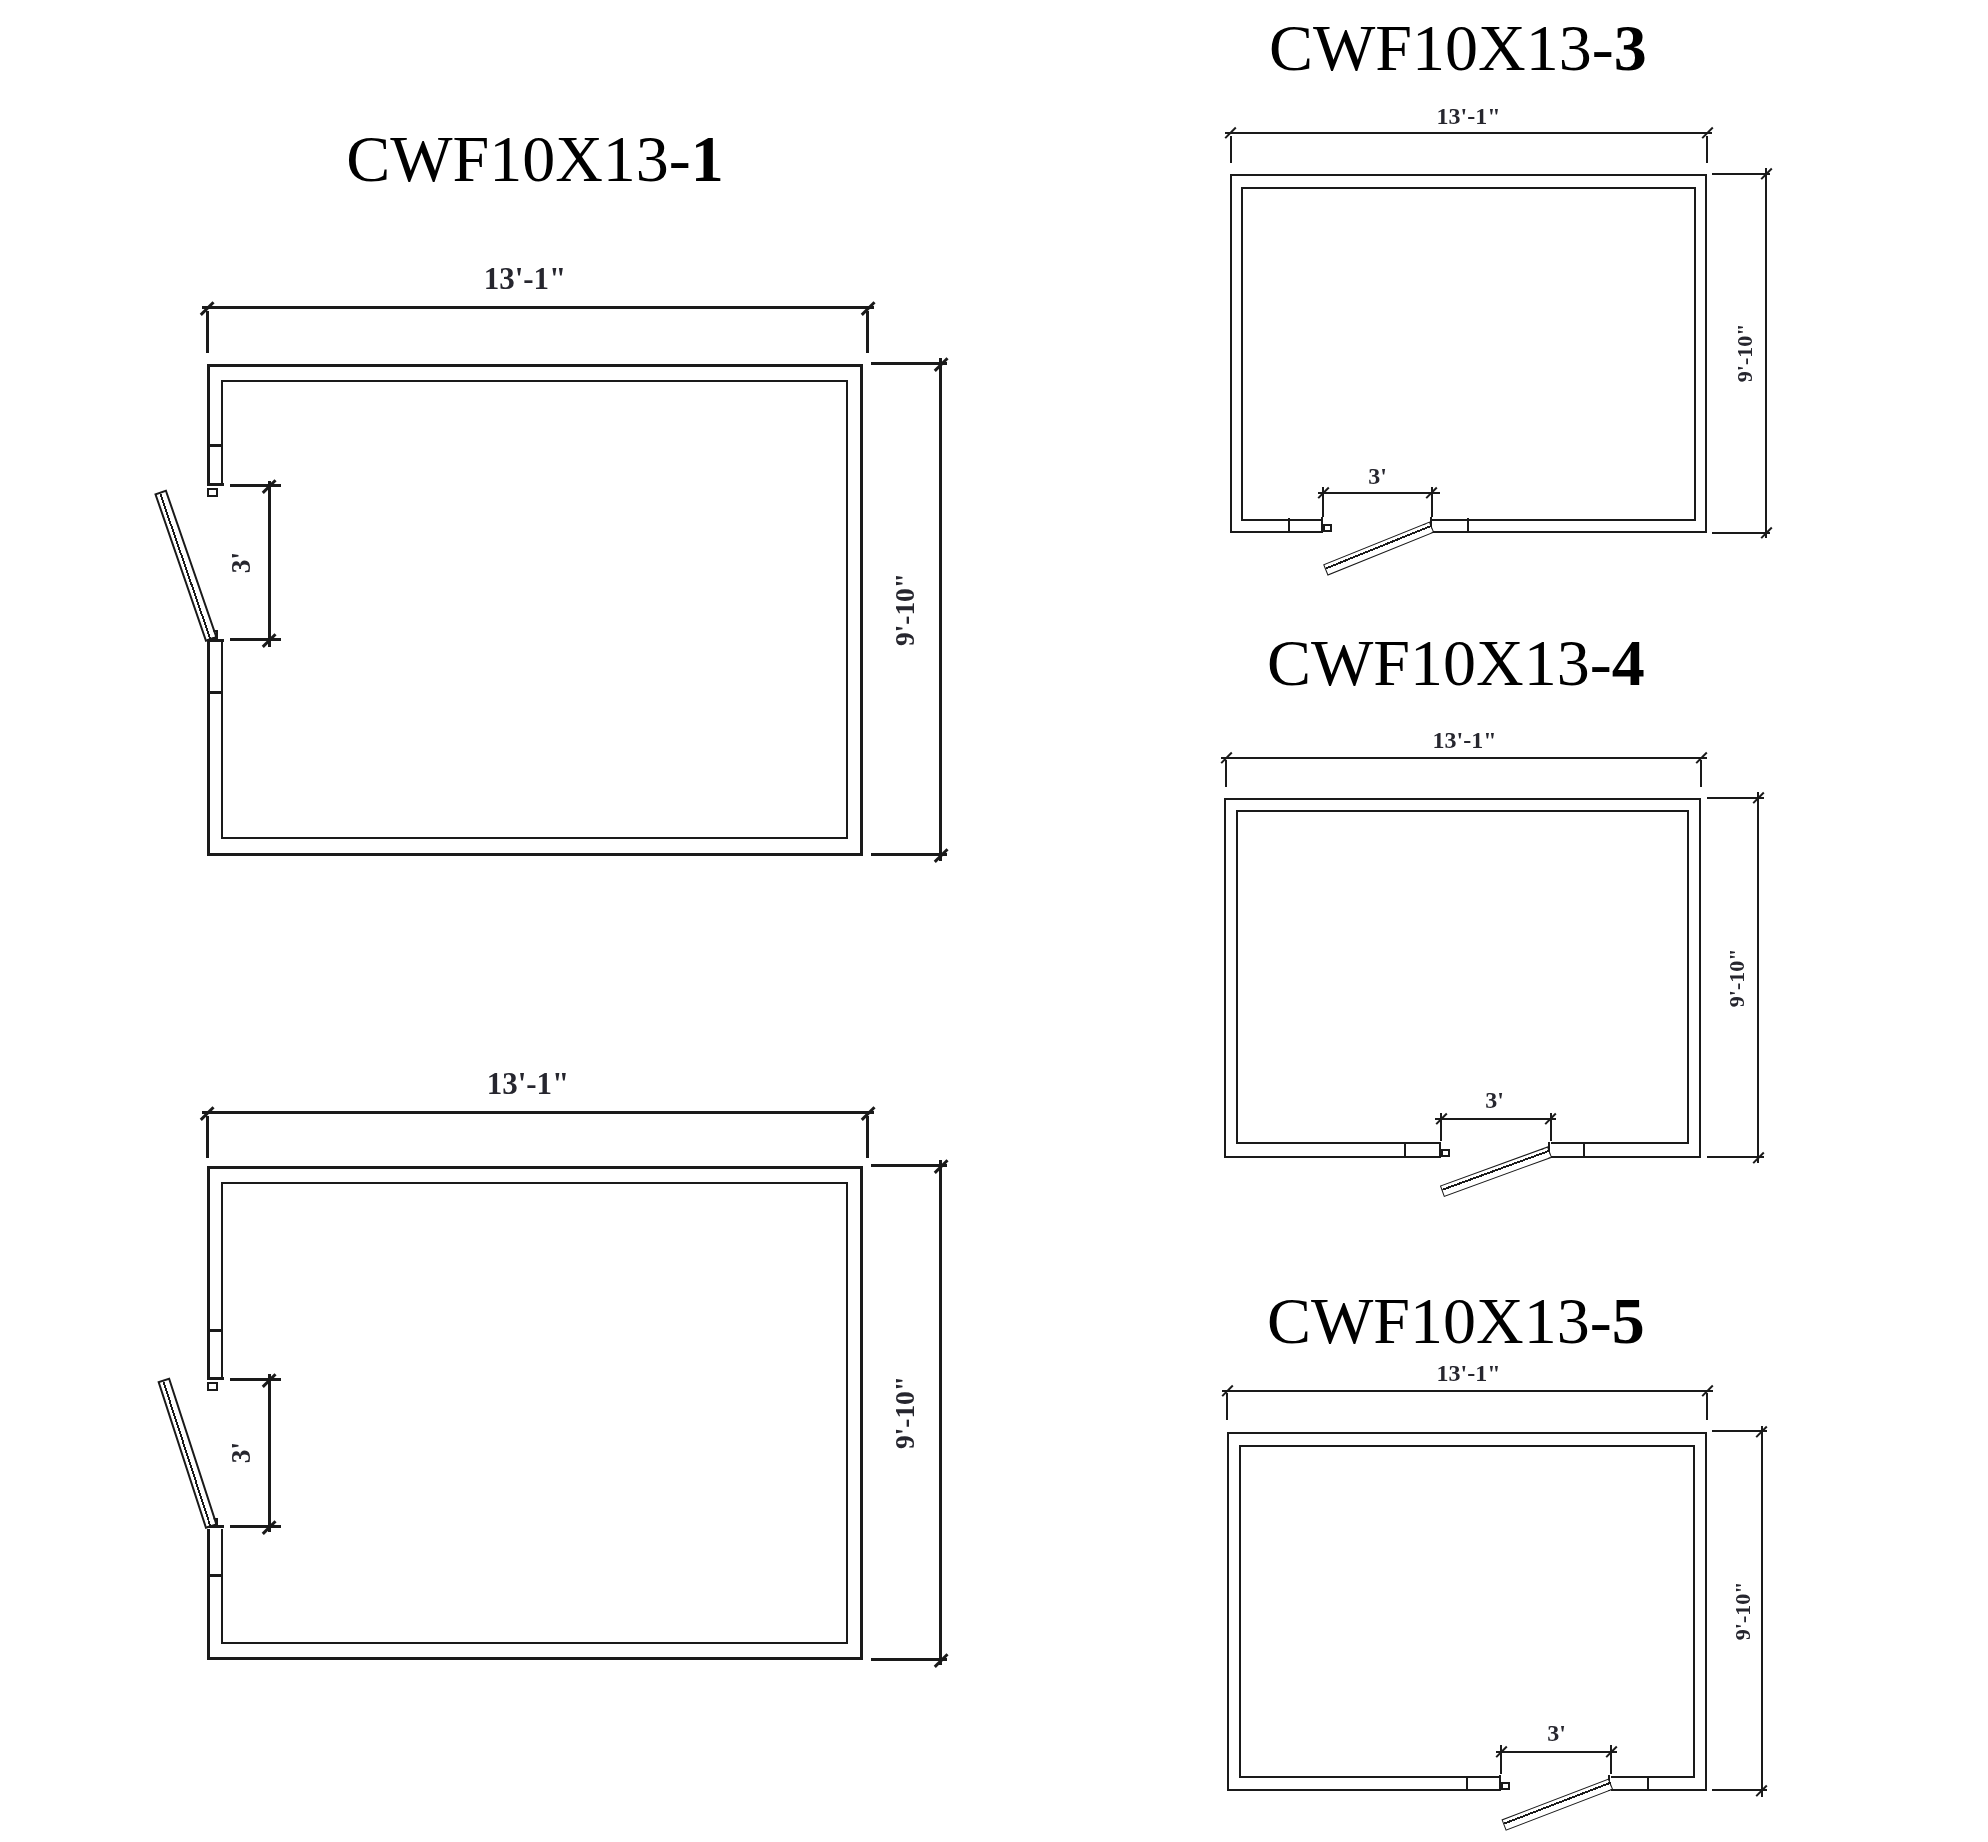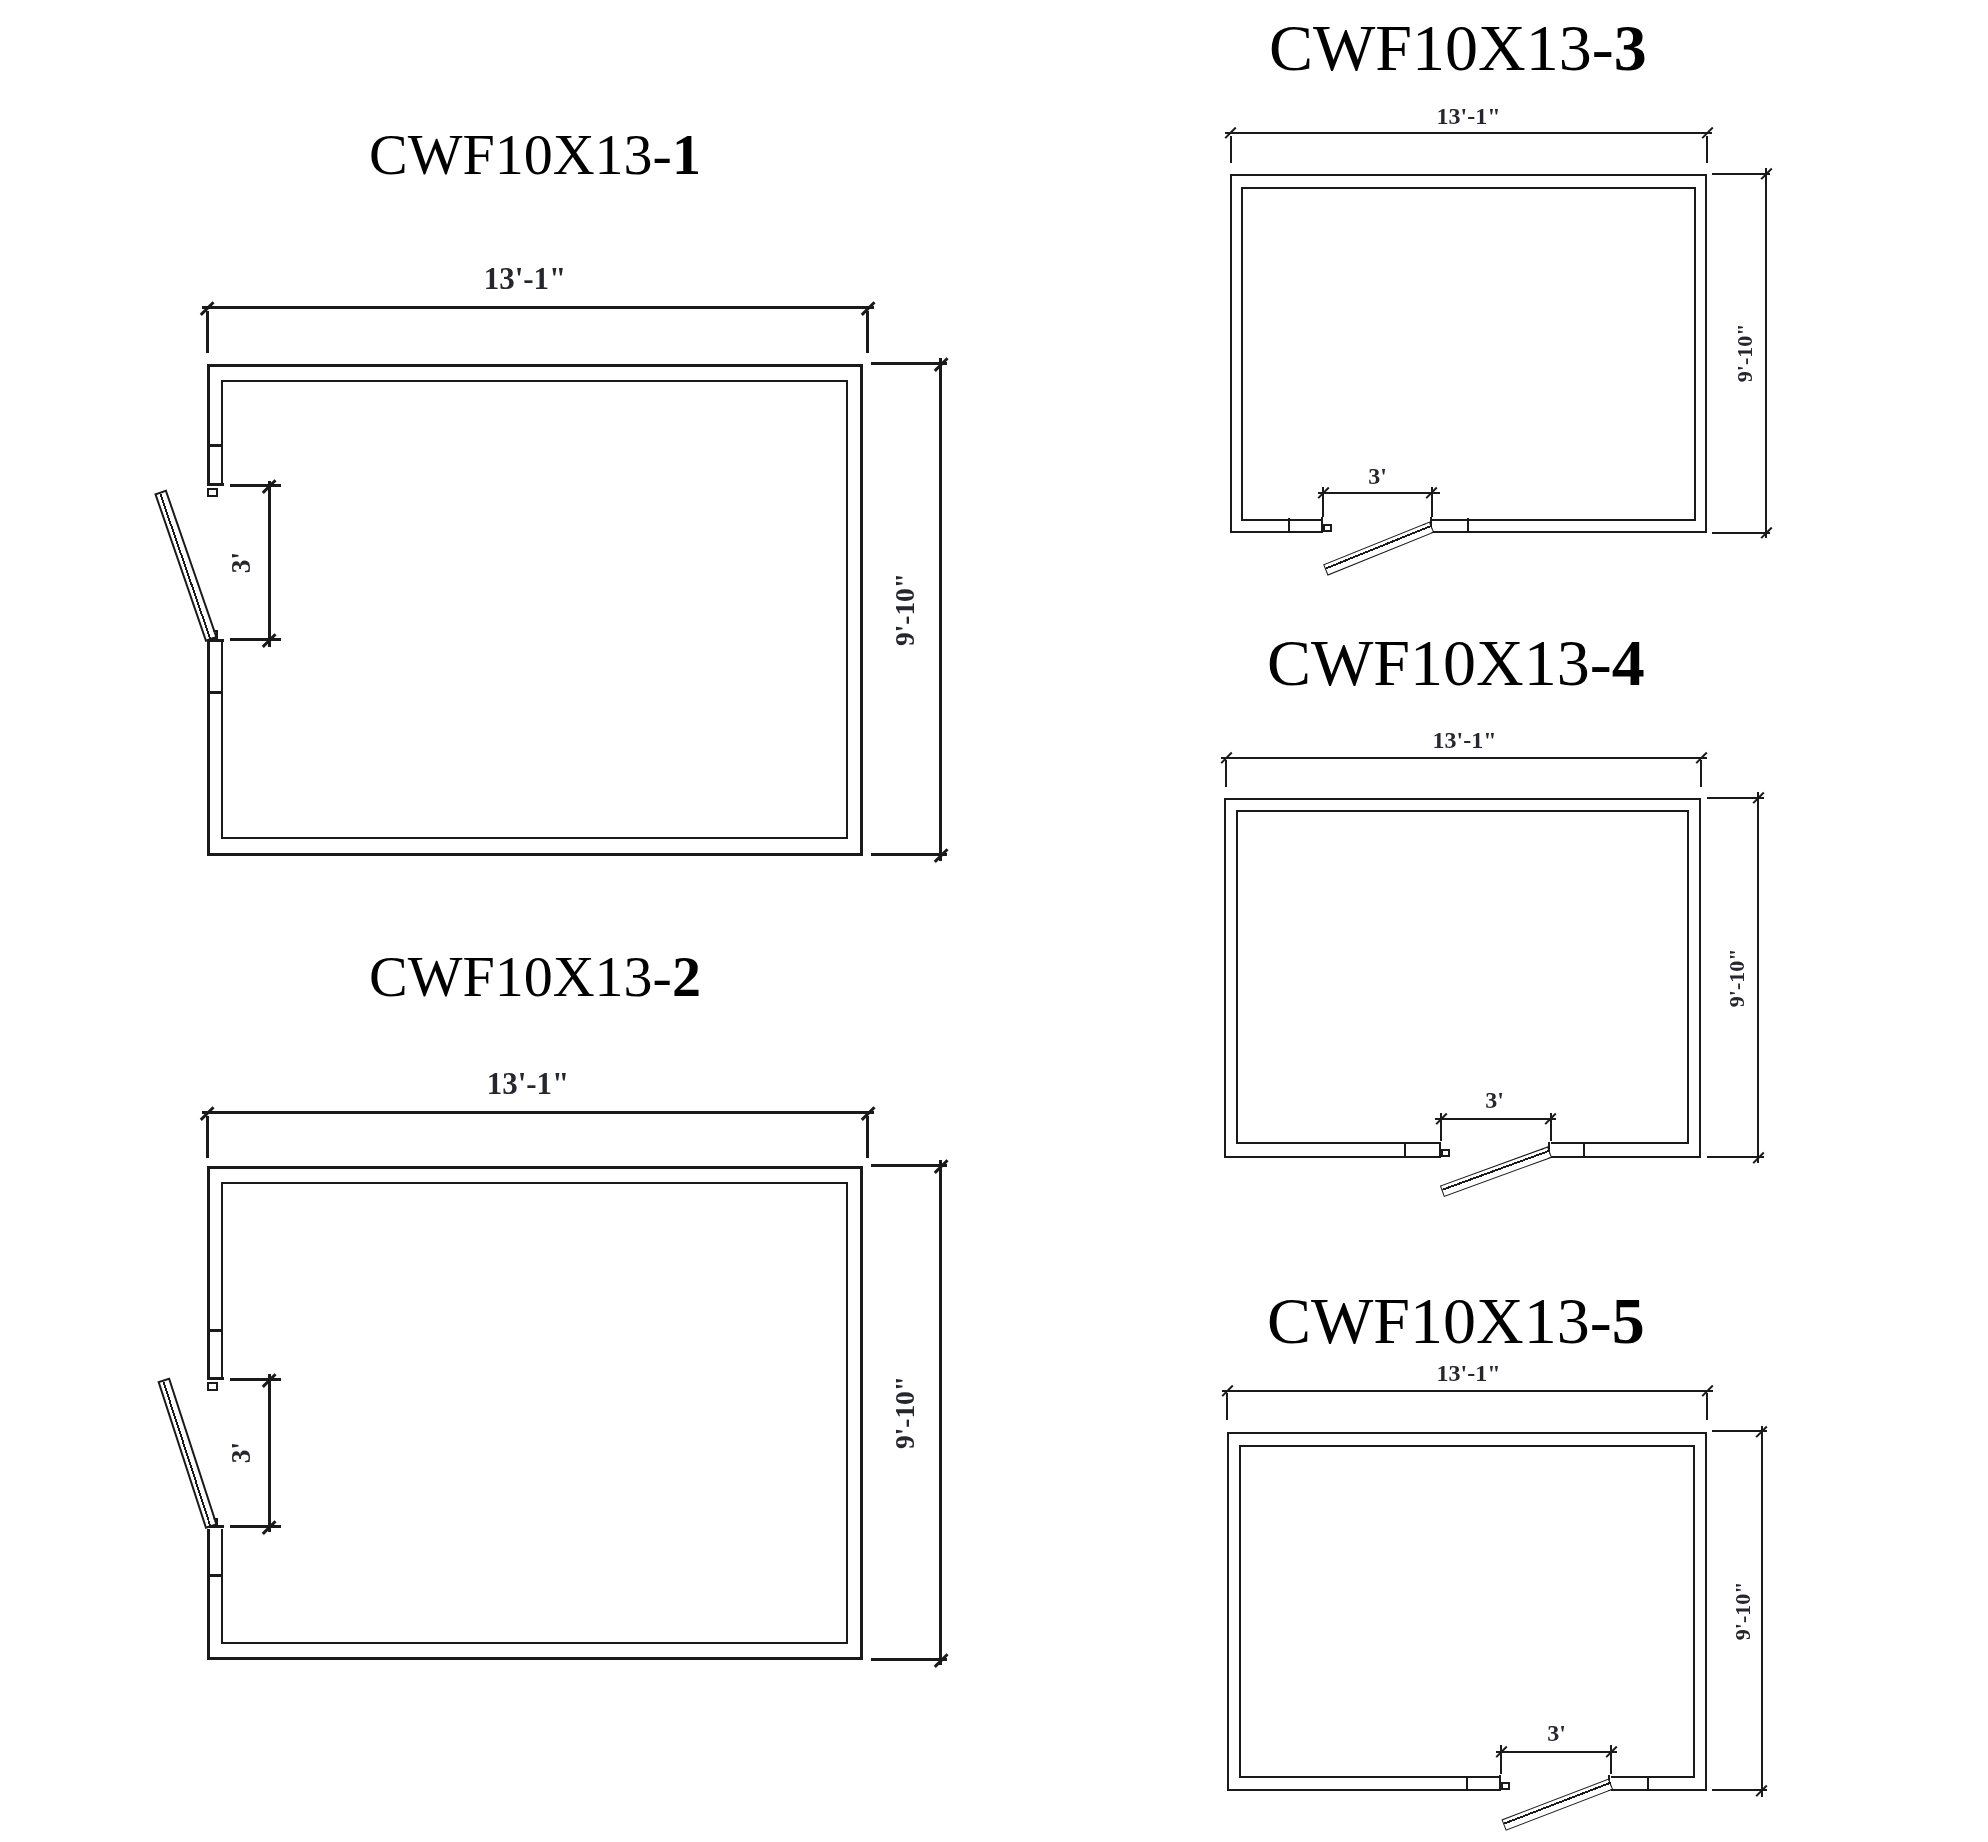--- a/index.html
+++ b/index.html
@@ -21,21 +21,21 @@
   .notch{position:absolute;border:2.3px solid var(--ink);background:#fff;box-sizing:border-box;}
   
   .leaf-v{position:absolute;border:2.3px solid var(--ink);box-sizing:border-box;
           background:linear-gradient(90deg,#fff 0 2.7px,var(--ink) 2.7px 4.6px,#fff 4.6px);
           transform-origin:50% 100%;}
   .leaf-h{position:absolute;border:1.8px solid var(--ink);box-sizing:border-box;
           background:linear-gradient(180deg,#fff 0 2.7px,var(--ink) 2.7px 4.6px,#fff 4.6px);
           transform-origin:100% 50%;}
   
   .title{position:absolute;color:#000;text-align:center;white-space:nowrap;line-height:1;}
-  .title.big{font-size:58px;}
+  .title.big{font-size:66px;}
   .title.small{font-size:66px;}
   .title .sfx{font-weight:bold;}
   .dimt{position:absolute;font-weight:bold;color:#26262e;text-align:center;white-space:nowrap;line-height:1;}
   .rot{transform:rotate(-90deg);}
 </style>
 </head>
 <body>
 
 <div id="sheet">
 
@@ -68,23 +68,20 @@
   <div class="tk" style="left:932px;top:854px;"></div>
   <div class="dimt rot" style="left:852px;top:594px;width:110px;height:31px;font-size:27.4px;">9'-10"</div>
 
   <div class="vl3" style="left:268px;top:481px;height:166px;"></div>
   <div class="hl3" style="left:230px;top:484px;width:51px;"></div>
   <div class="hl3" style="left:230px;top:638px;width:51px;"></div>
   <div class="tk" style="left:260px;top:485px;"></div>
   <div class="tk" style="left:260px;top:639px;"></div>
   <div class="dimt rot" style="left:216px;top:547px;width:55px;height:31px;font-size:27.4px;">3'</div>
 
-  <div class="title big" style="left:279px;top:948px;width:512px;">
-    <span>CWF10X13-</span><span class="sfx">2</span>
-  </div>
 
   <div class="room-o" style="left:207px;top:1166px;width:656px;height:494px;"></div>
   <div class="room-i" style="left:221px;top:1182px;width:627px;height:462px;"></div>
   <div class="cut" style="left:205px;top:1380px;width:24px;height:149px;"></div>
   <div class="hl3" style="left:207px;top:1377px;width:17.4px;"></div>
   <div class="hl3" style="left:207px;top:1525px;width:17.4px;"></div>
   <div class="notch" style="left:207px;top:1382px;width:11px;height:9.1px;"></div>
   <div class="notch" style="left:207px;top:1518px;width:11px;height:9.1px;"></div>
   <div class="hl3" style="left:207px;top:1329px;width:16.4px;"></div>
   <div class="hl3" style="left:207px;top:1574px;width:16.4px;"></div>

